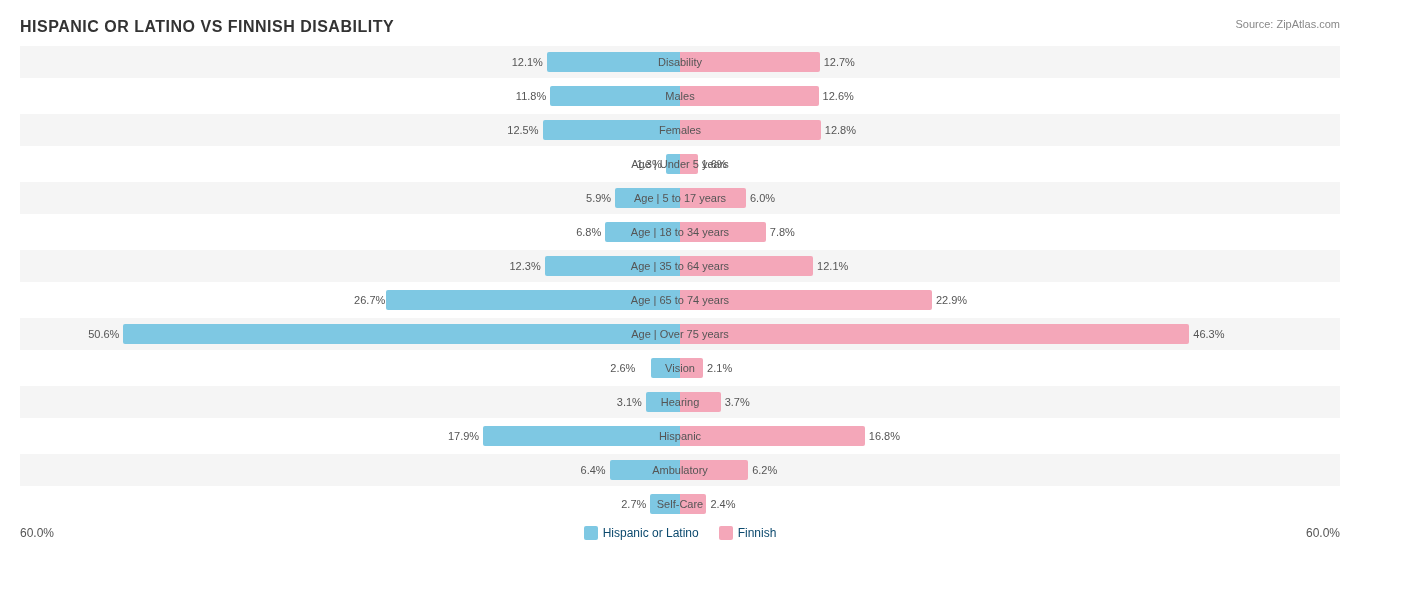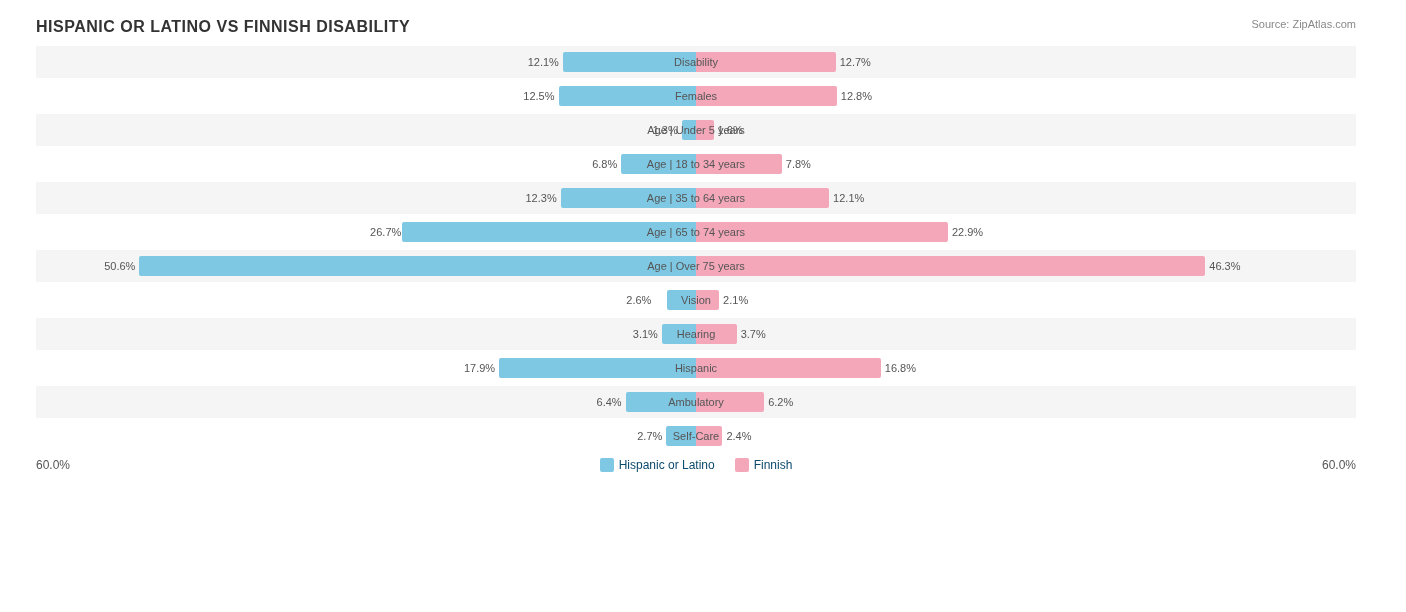--- a/index.html
+++ b/index.html
@@ -7,21 +7,20 @@
       font-family: Arial, sans-serif;
       background: #fff;
       width: 1406px;
       min-height: 612px;
       overflow: hidden;
     }
     .chart-container {
       width: 1360px;
       padding: 18px 20px 10px 20px;
       position: relative;
-      margin-left: 16px;
     }
     .chart-title {
       font-size: 16px;
       font-weight: bold;
       color: #333;
       text-transform: uppercase;
       letter-spacing: 0.5px;
       margin-bottom: 4px;
     }
     .source-text {
@@ -168,20 +167,33 @@
             <div class="right-section">
               <div class="bar-pink" style="width: 21.1667%;"></div>
               <div class="value-right" style="left: 21.1667%; padding-left: 4px;">12.7%</div>
             </div>
             <div class="center-label">Disability</div>
           </div>
         </div>
         <div class="bar-row">
           <div class="bar-inner">
             <div class="left-section">
+              <div class="bar-blue" style="width: 19.6667%;"></div>
+              <div class="value-left" style="right: 19.6667%; padding-right: 4px;">11.8%</div>
+            </div>
+            <div class="right-section">
+              <div class="bar-pink" style="width: 21%;"></div>
+              <div class="value-right" style="left: 21%; padding-left: 4px;">12.6%</div>
+            </div>
+            <div class="center-label">Males</div>
+          </div>
+        </div>
+        <div class="bar-row">
+          <div class="bar-inner">
+            <div class="left-section">
               <div class="bar-blue" style="width: 20.8333%;"></div>
               <div class="value-left" style="right: 20.8333%; padding-right: 4px;">12.5%</div>
             </div>
             <div class="right-section">
               <div class="bar-pink" style="width: 21.3333%;"></div>
               <div class="value-right" style="left: 21.3333%; padding-left: 4px;">12.8%</div>
             </div>
             <div class="center-label">Females</div>
           </div>
         </div>
@@ -189,20 +201,33 @@
           <div class="bar-inner">
             <div class="left-section">
               <div class="bar-blue" style="width: 2.16667%;"></div>
               <div class="value-left" style="right: 2.16667%; padding-right: 4px;">1.3%</div>
             </div>
             <div class="right-section">
               <div class="bar-pink" style="width: 2.66667%;"></div>
               <div class="value-right" style="left: 2.66667%; padding-left: 4px;">1.6%</div>
             </div>
             <div class="center-label">Age | Under 5 years</div>
+          </div>
+        </div>
+        <div class="bar-row">
+          <div class="bar-inner">
+            <div class="left-section">
+              <div class="bar-blue" style="width: 9.83333%;"></div>
+              <div class="value-left" style="right: 9.83333%; padding-right: 4px;">5.9%</div>
+            </div>
+            <div class="right-section">
+              <div class="bar-pink" style="width: 10%;"></div>
+              <div class="value-right" style="left: 10%; padding-left: 4px;">6.0%</div>
+            </div>
+            <div class="center-label">Age | 5 to 17 years</div>
           </div>
         </div>
         <div class="bar-row">
           <div class="bar-inner">
             <div class="left-section">
               <div class="bar-blue" style="width: 11.3333%;"></div>
               <div class="value-left" style="right: 11.3333%; padding-right: 4px;">6.8%</div>
             </div>
             <div class="right-section">
               <div class="bar-pink" style="width: 13%;"></div>

